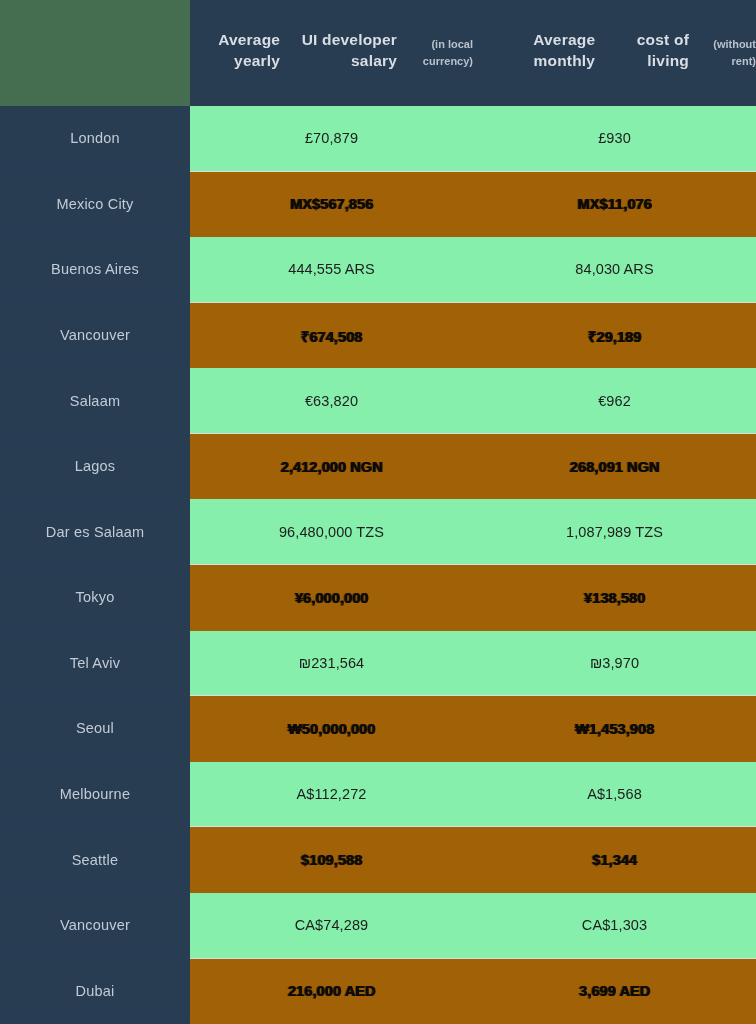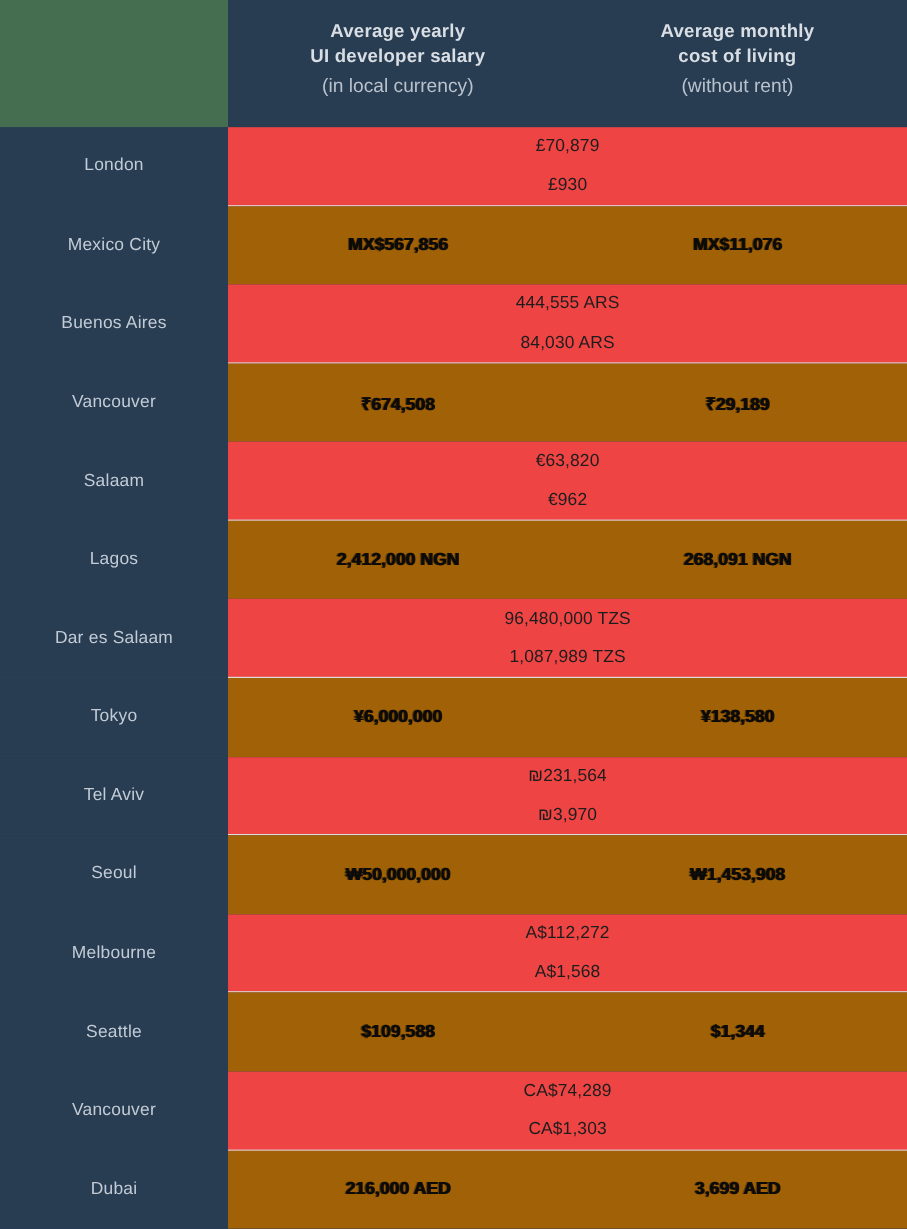--- a/index.html
+++ b/index.html
@@ -32,37 +32,37 @@
     background:#456d50;
   }
   .header-cells {
     flex:1 1 auto;
     display:flex;
     background:#283c52;
   }
   .header-cell {
     flex:1 1 50%;
     display:flex;
-    flex-direction:column;
+    flex-direction:row;
     align-items:center;
     justify-content:center;
-    text-align:center;
+    text-align:right;
     color:#d9dee4;
-    padding:6px 24px 10px;
+    padding:6px 0 10px;
   }
   .header-cell .h-line {
     font-size:15.5px;
     font-weight:bold;
     line-height:1.35;
     letter-spacing:0.2px;
     color:#d9dee4;
   }
   .header-cell .h-sub {
-    font-size:16px;
-    font-weight:normal;
+    font-size:11px;
+    font-weight:bold;
     line-height:1.5;
     margin-top:3px;
     color:#b9c2cc;
   }
 
   
   .body-wrap {
     flex:1 1 auto;
     display:flex;
     flex-direction:column;
@@ -96,21 +96,21 @@
   .value-cell {
     flex:1 1 50%;
     display:flex;
     align-items:center;
     justify-content:center;
     text-align:center;
     font-size:14.5px;
     letter-spacing:0.1px;
   }
 
-  .row-light .values { background:#ef4444;flex-direction:column; }
+  .row-light .values { background:#86efac; }
   .row-light .value-cell { color:#1d1d1d; font-weight:normal; }
 
   .row-green .values { background:#a16207; }
   .row-green .value-cell {
     color:#0b0b0b;
     font-weight:bold;
     text-shadow:1px 0 0 rgba(0,0,0,0.85), -1px 0 0 rgba(0,0,0,0.35);
   }
 
   .row-light .values { border-bottom:1px solid #dcdcdc; }

